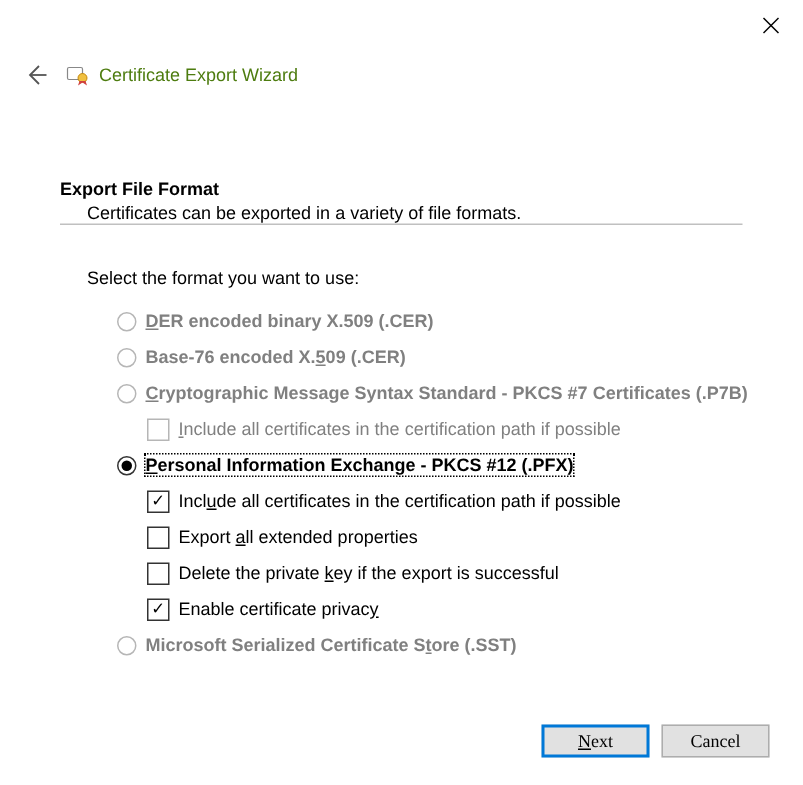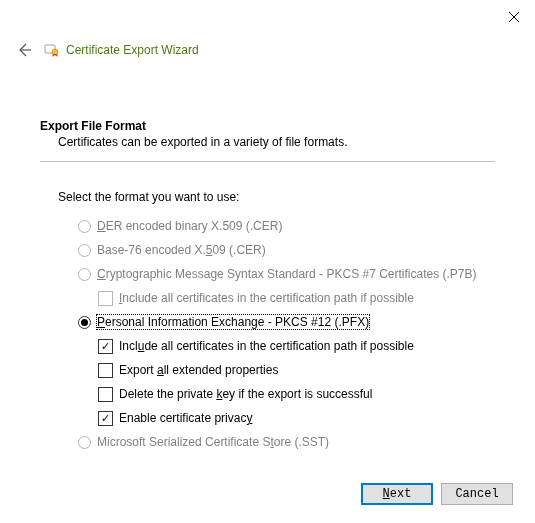--- a/index.html
+++ b/index.html
@@ -60,21 +60,20 @@
   }
   .section-heading {
     font-weight: 600;
     font-size: 12px;
     margin-bottom: 2px;
     margin-top: 24px;
   }
   .section-desc {
     font-size: 12px;
     padding-left: 18px;
-    margin-bottom: 12px;
   }
   .divider {
     border: none;
     border-top: 1px solid #c0c0c0;
     margin: 0;
   }
   .prompt {
     margin-top: 28px;
     margin-bottom: 10px;
     padding-left: 18px;
@@ -103,20 +102,21 @@
   .radio-circle.checked::after {
     content: '';
     position: absolute;
     top: 2px; left: 2px;
     width: 7px; height: 7px;
     background: #000;
     border-radius: 50%;
   }
   .radio-label-text {
     white-space: nowrap;
+    font-weight: bold;
   }
   .radio-label-text.focused {
     outline: 1px dotted #000;
     outline-offset: 0px;
   }
   .sub-checks {
     padding-left: 20px;
   }
   .check-row {
     display: flex;
@@ -143,21 +143,21 @@
   .footer {
     position: absolute;
     bottom: 18px;
     right: 22px;
     display: flex;
     gap: 8px;
   }
   .btn {
     min-width: 72px;
     height: 22px;
-    font-family: Liberation Mono, monospace;
+    font-family: Liberation Serif, serif;
     font-size: 12px;
     background: #e1e1e1;
     border: 1px solid #adadad;
     cursor: default;
     padding: 0 12px;
   }
   .btn.primary {
     border: 1px solid #0078d7;
     box-shadow: inset 0 0 0 1px #0078d7;
   }

